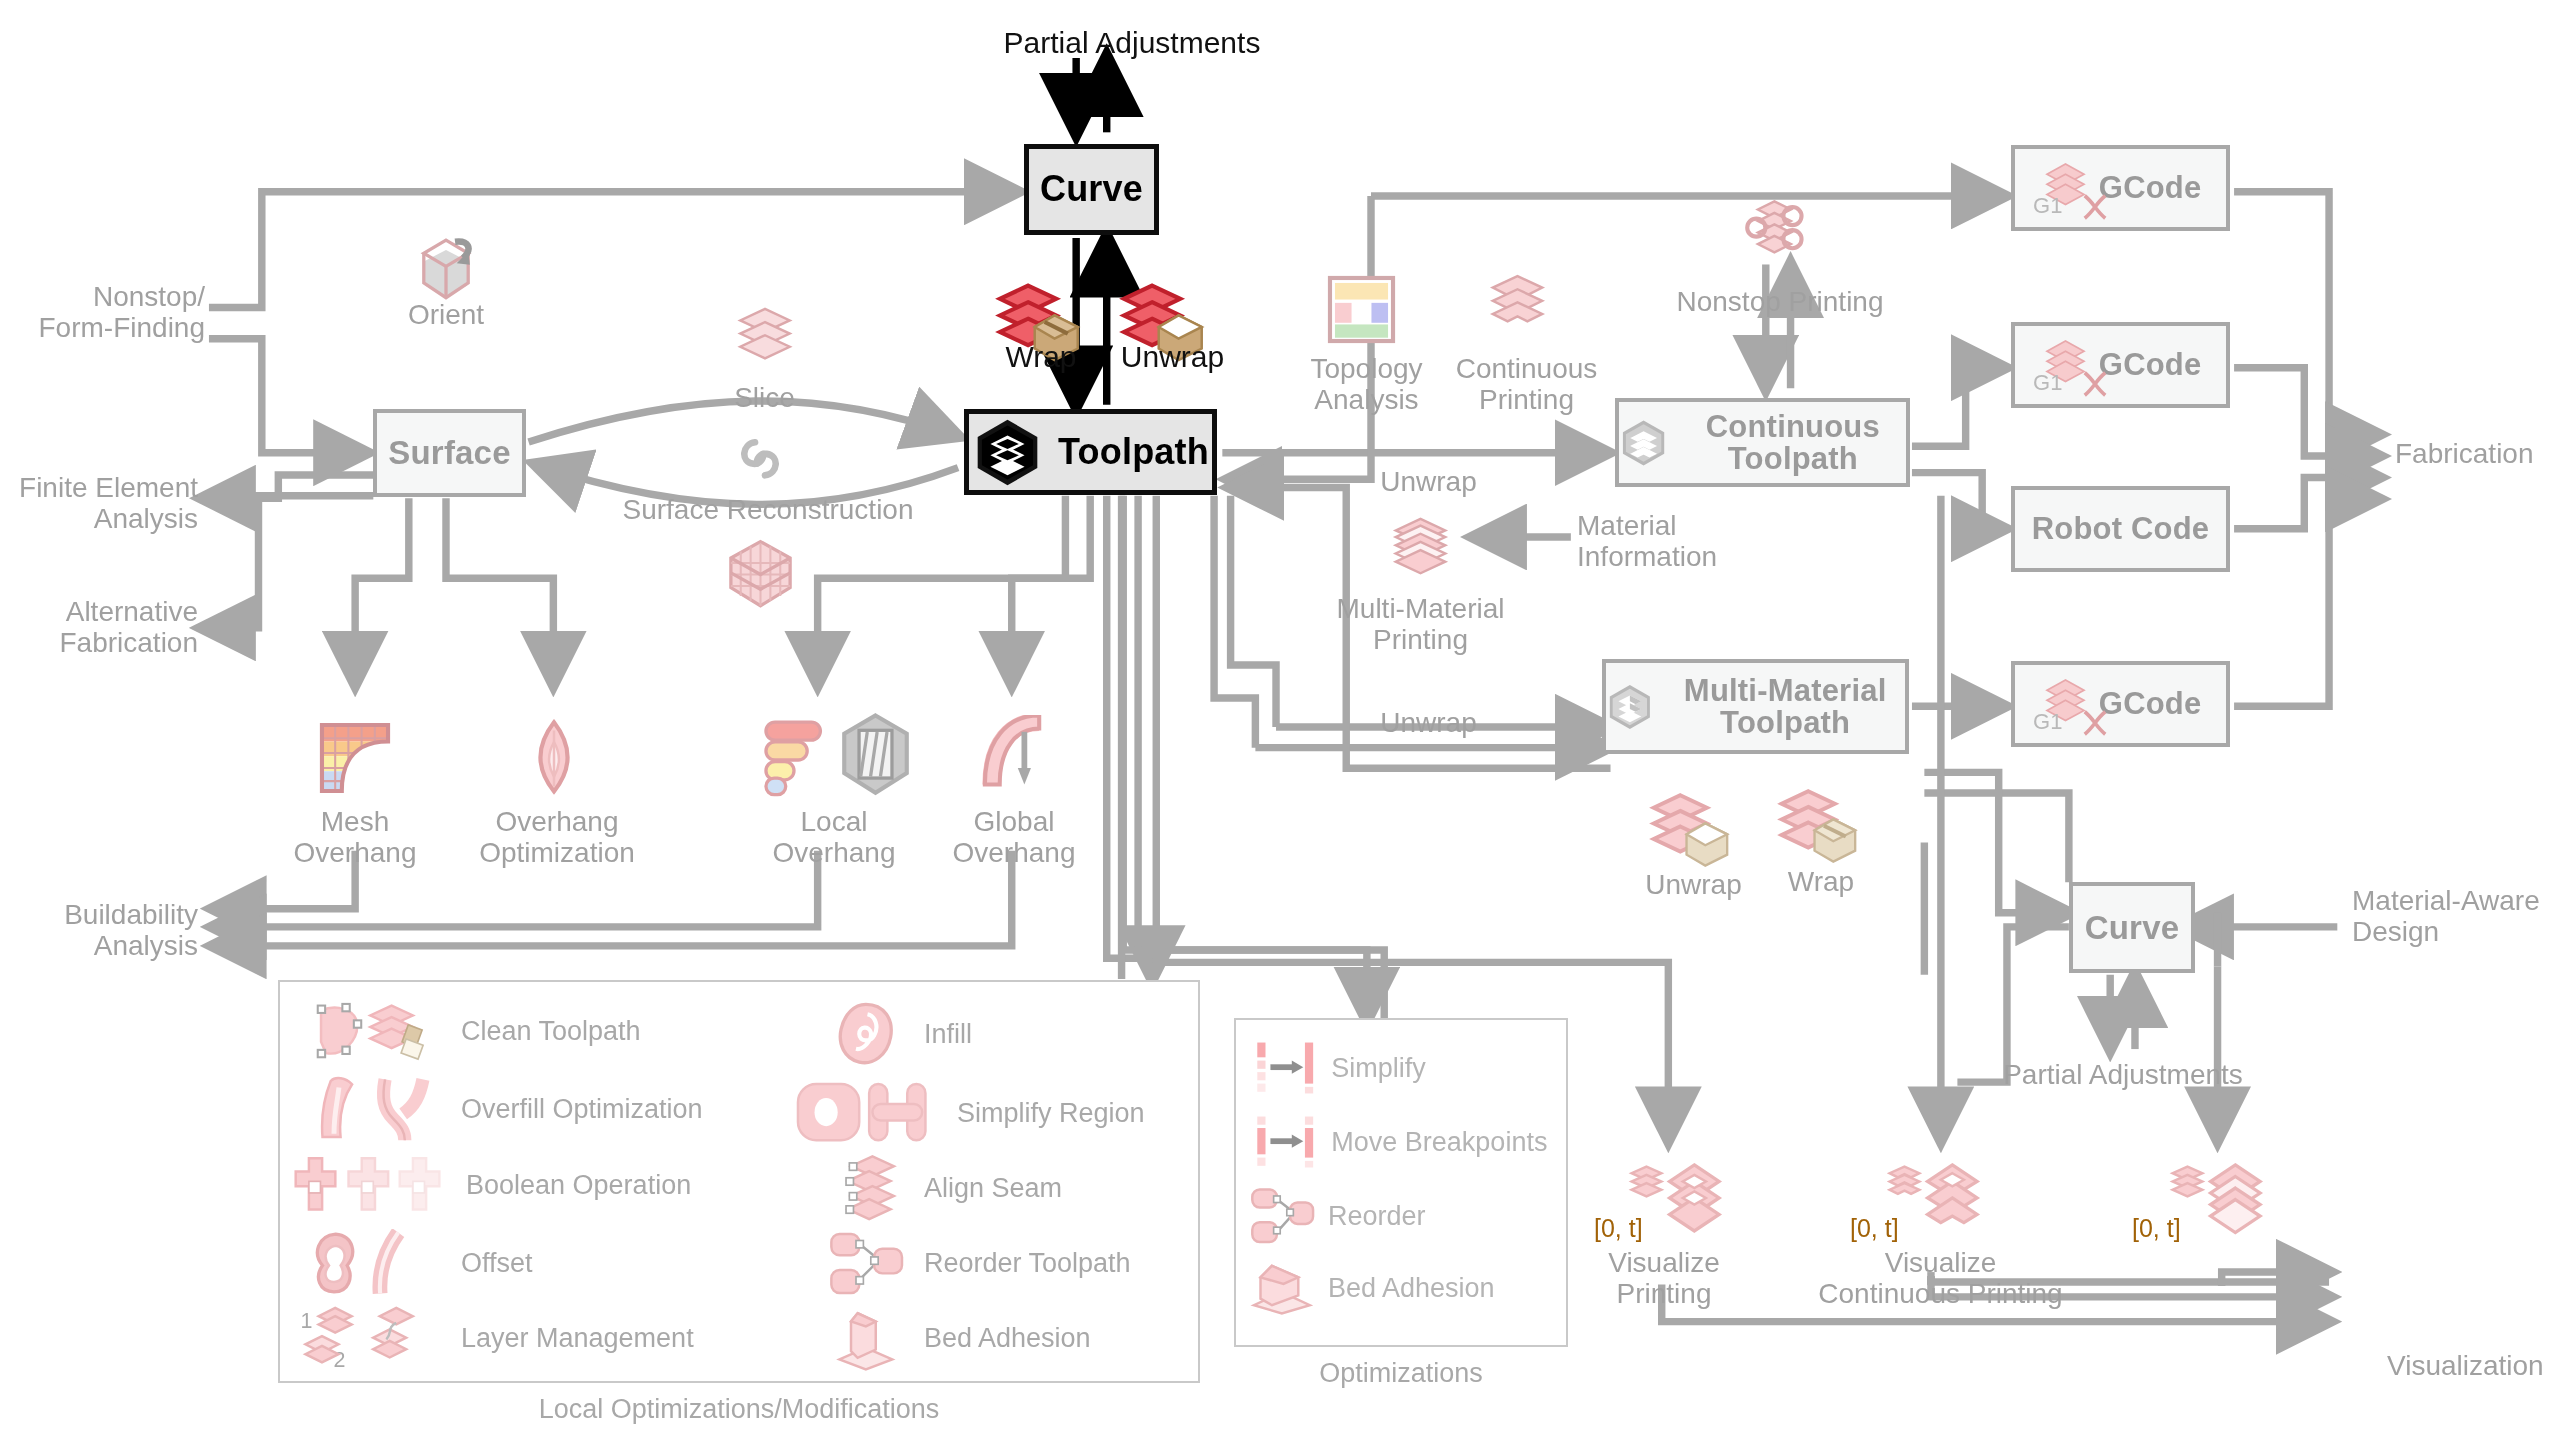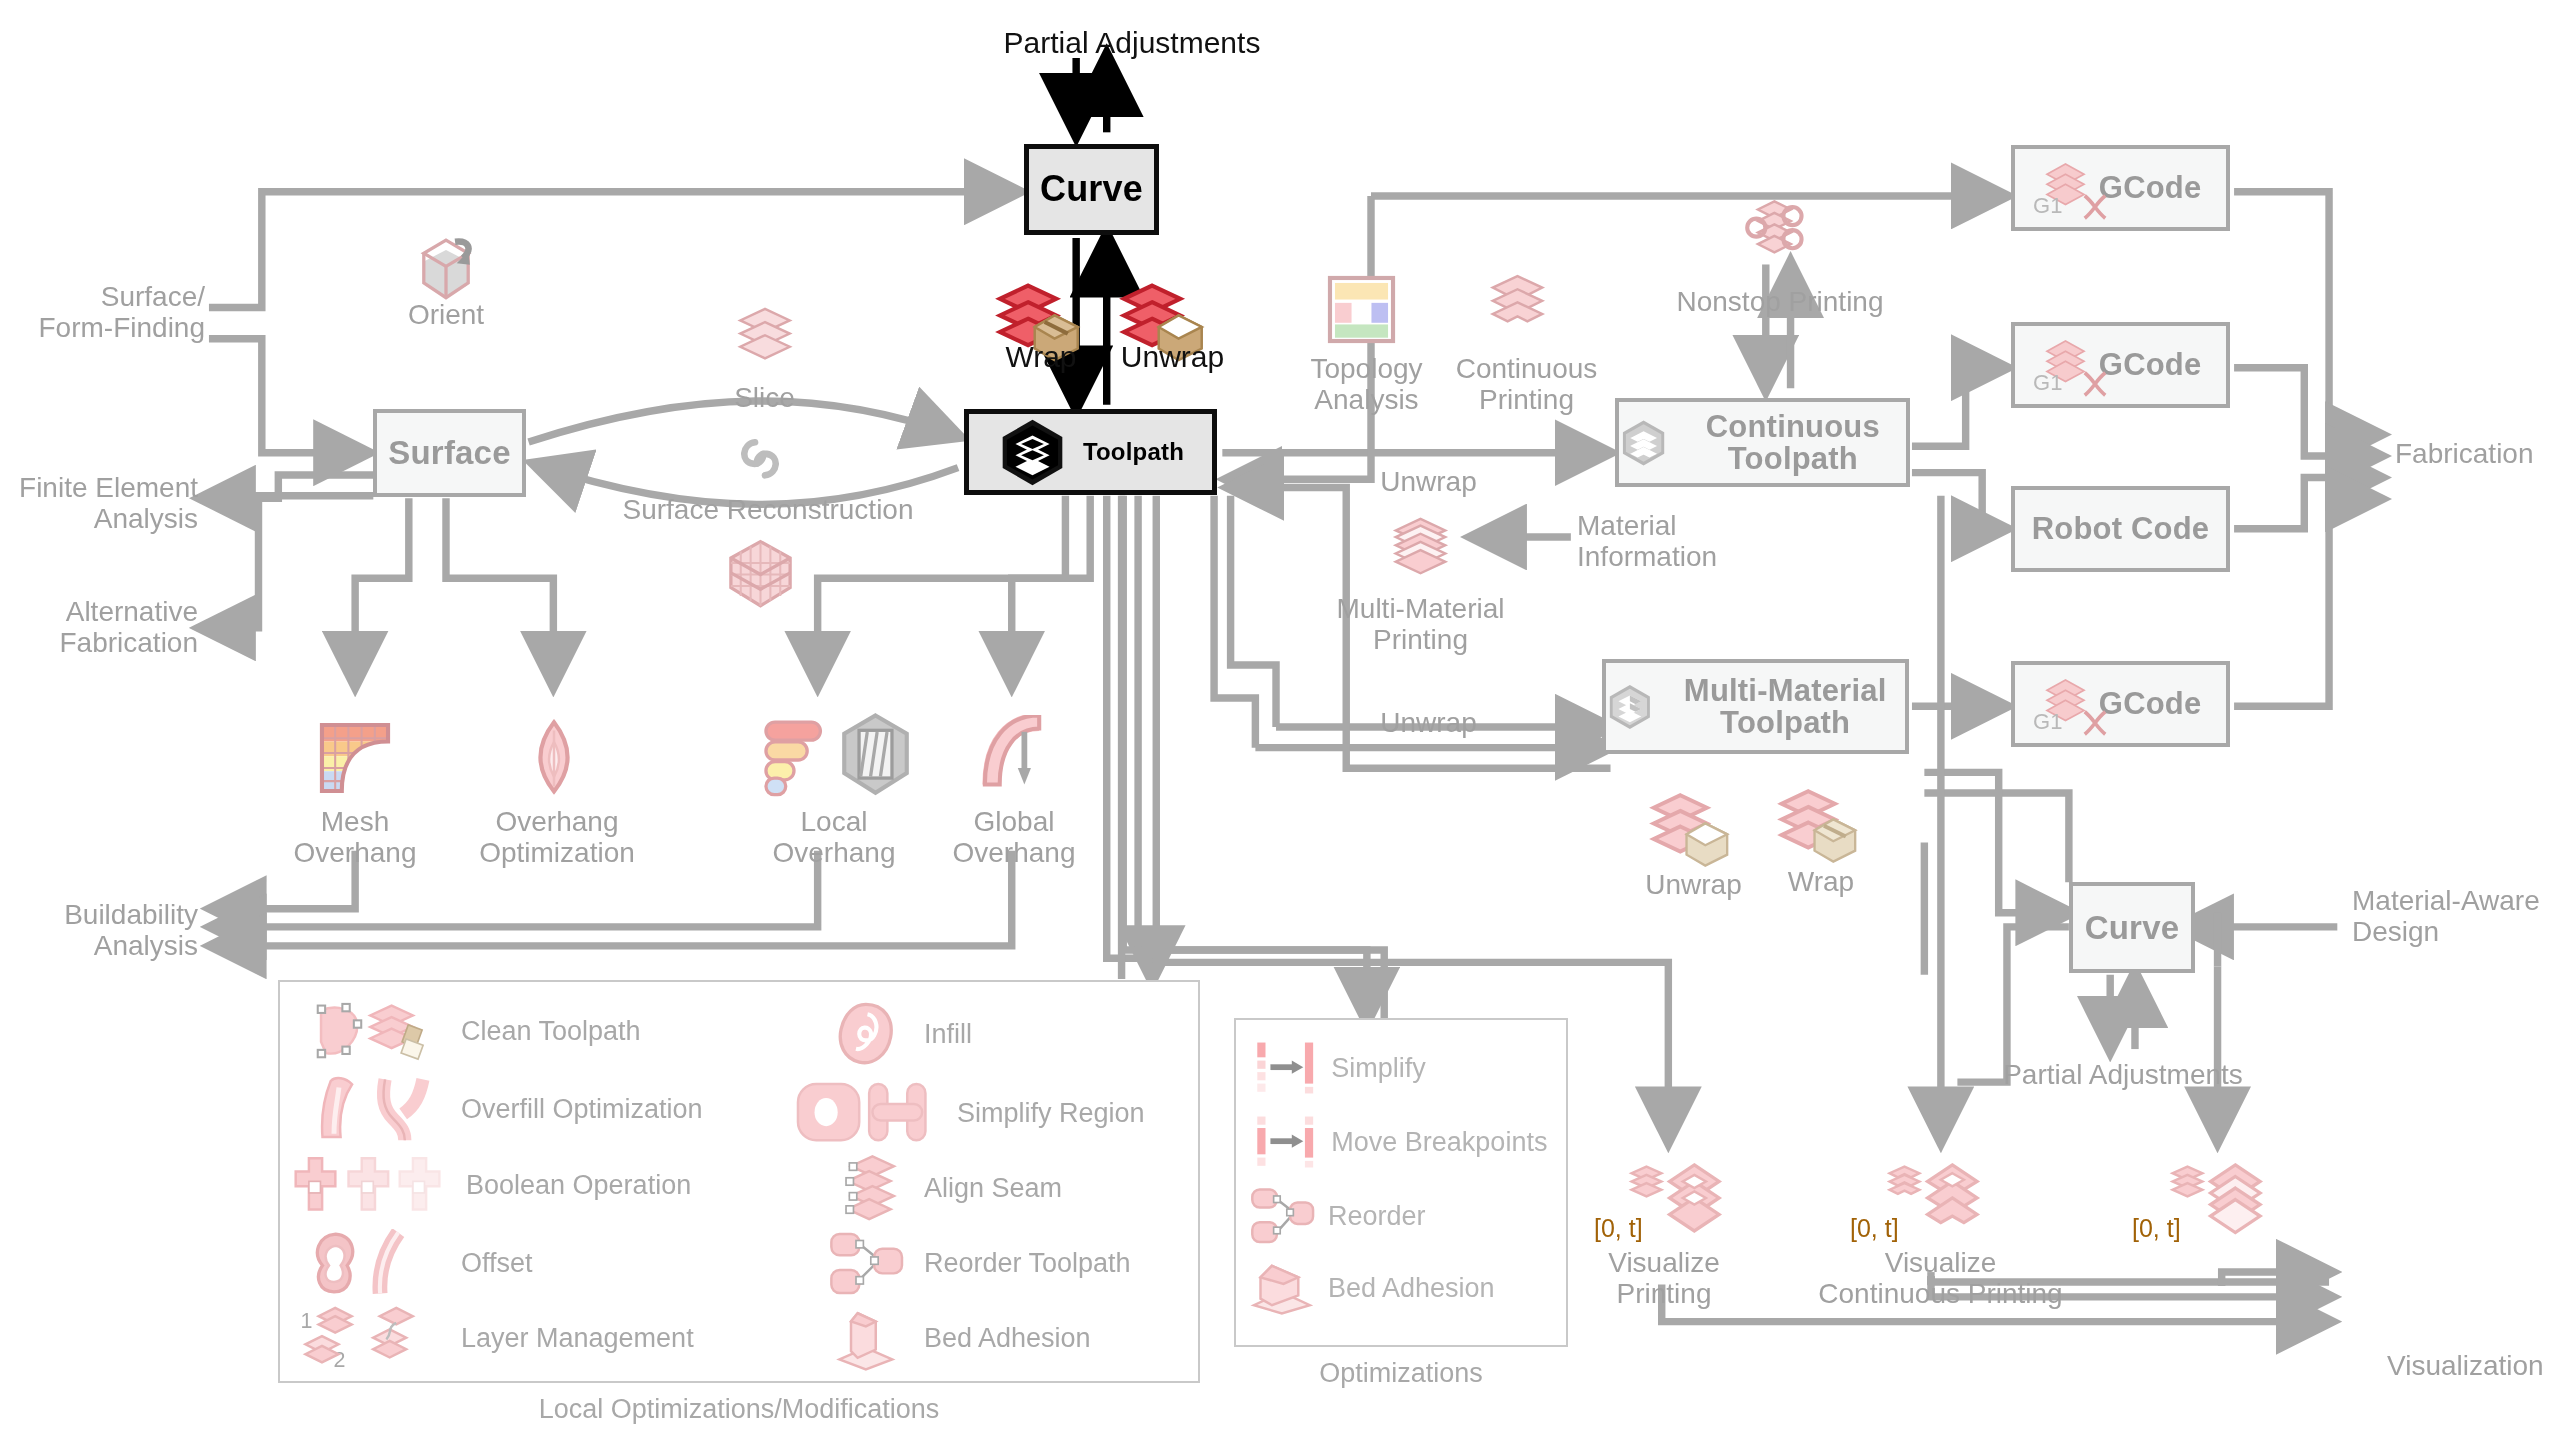--- a/index.html
+++ b/index.html
@@ -136,21 +136,21 @@
       <path d="M1340,160 V70" marker-end="url(#ak)"></path>
       <path d="M1303,288 V490" marker-end="url(#ak)"></path>
       <path d="M1340,490 V288" marker-end="url(#ak)"></path>
     </g>
   </svg>
 
   <div class="node dark" style="left:1024px;top:144px;width:135px;height:91px;font-size:36px;">
     <span class="ntext">Curve</span>
   </div>
 
-  <div class="node dark" style="left:964px;top:409px;width:253px;height:86px;font-size:24px;gap:15px;">
+  <div class="node dark" style="left:964px;top:409px;width:253px;height:86px;font-size:36px;gap:15px;">
     <svg width="71" height="71" viewBox="0 0 100 100">
       <polygon points="50,4 92,28 92,72 50,96 8,72 8,28" fill="#111"></polygon>
       <polygon points="50,12 86,32 86,68 50,88 14,68 14,32" fill="#000"></polygon>
       <g fill="#fff">
           <polygon points="50,26 74,38 50,50 26,38"></polygon>
           <polygon points="50,42 74,54 50,66 26,54"></polygon>
           <polygon points="50,58 74,70 50,82 26,70"></polygon>
         </g>
       <g fill="#000">
           <polygon points="50,31 66,38 50,45 34,38"></polygon>
@@ -244,21 +244,21 @@
   <div class="node" style="left:2011px;top:486px;width:219px;height:86px;font-size:31px;">
     <span class="ntext">Robot Code</span>
   </div>
 
   <div class="node" style="left:2069px;top:882px;width:126px;height:91px;font-size:33px;">
     <span class="ntext">Curve</span>
   </div>
 
   <div class="lbl dark" style="left:942px;top:26.4px;width:380px;font-size:30px;">Partial Adjustments</div>
   <div class="lbl" style="left:1933px;top:1059px;width:380px;">Partial Adjustments</div>
-  <div class="lbl left" style="left:0px;top:281px;width:205px;">Surface/
+  <div class="lbl left" style="left:0px;top:281px;width:205px;">Nonstop/
 Form-Finding</div>
   <div class="lbl left" style="left:0px;top:472px;width:198px;">Finite Element
 Analysis</div>
   <div class="lbl left" style="left:0px;top:596px;width:198px;">Alternative
 Fabrication</div>
   <div class="lbl left" style="left:0px;top:899px;width:198px;">Buildability
 Analysis</div>
   <div class="lbl tleft" style="left:2395px;top:438px;width:215px;">Fabrication</div>
   <div class="lbl tleft" style="left:2387px;top:1350px;width:231px;">Visualization</div>
   <div class="lbl tleft" style="left:2352px;top:885px;width:225px;">Material-Aware

